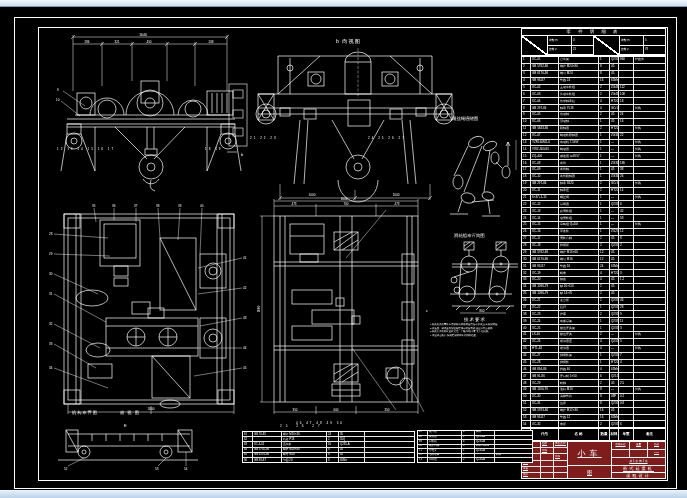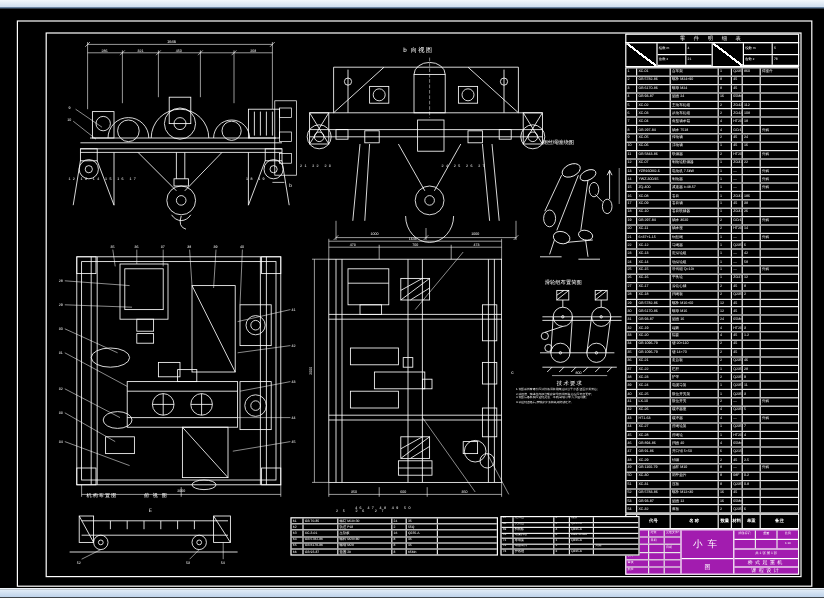--- a/index.html
+++ b/index.html
@@ -36,21 +36,21 @@
     background:linear-gradient(to top right,transparent 47%,#fff 47%,#fff 53%,transparent 53%);}
   .band-cells{flex:1;display:flex;flex-direction:column;}
   .band-cells .trow{border-bottom:1px solid #fff;}
   .band-cells .tcell{font-size:2.8px;}
   #parts-rows{position:absolute;left:521px;top:56px;width:145px;height:372px;box-sizing:border-box;
     border:1px solid #fff;display:flex;flex-direction:column;background:#000;}
   #parts-header{position:absolute;left:521px;top:428px;width:145px;height:13px;box-sizing:border-box;
     border:1px solid #fff;display:flex;flex-direction:column;}
   
   #title-block{position:absolute;left:521px;top:441px;width:145px;height:38px;box-sizing:border-box;
-    border:1px solid #fff;display:flex;background:#a21caf;}
+    border:1px solid #fff;display:flex;background:#7f1d1d;text-decoration:underline;}
   #tb-sign{width:46px;display:flex;flex-direction:column;border-right:1px solid #fff;box-sizing:border-box;}
   #tb-sign .tcell{font-size:2.5px;}
   #tb-mid{width:44px;display:flex;flex-direction:column;border-right:1px solid #fff;box-sizing:border-box;}
   #tb-mid-main{flex:0 0 23px;display:flex;align-items:center;justify-content:center;
     font-size:8px;letter-spacing:4px;border-bottom:1px solid #fff;}
   #tb-mid-sub{flex:1;display:flex;align-items:center;justify-content:center;font-size:5px;}
   #tb-info{flex:1;display:flex;flex-direction:column;}
   .tb-grid{display:flex;flex:0 0 7px;border-bottom:1px solid #fff;}
   .tb-grid .tcell{font-size:2.5px;justify-content:center;flex:1 1 0;}
   #tb-sheet{flex:0 0 7px;border-bottom:1px solid #fff;font-size:2.8px;text-align:center;line-height:7px;}

